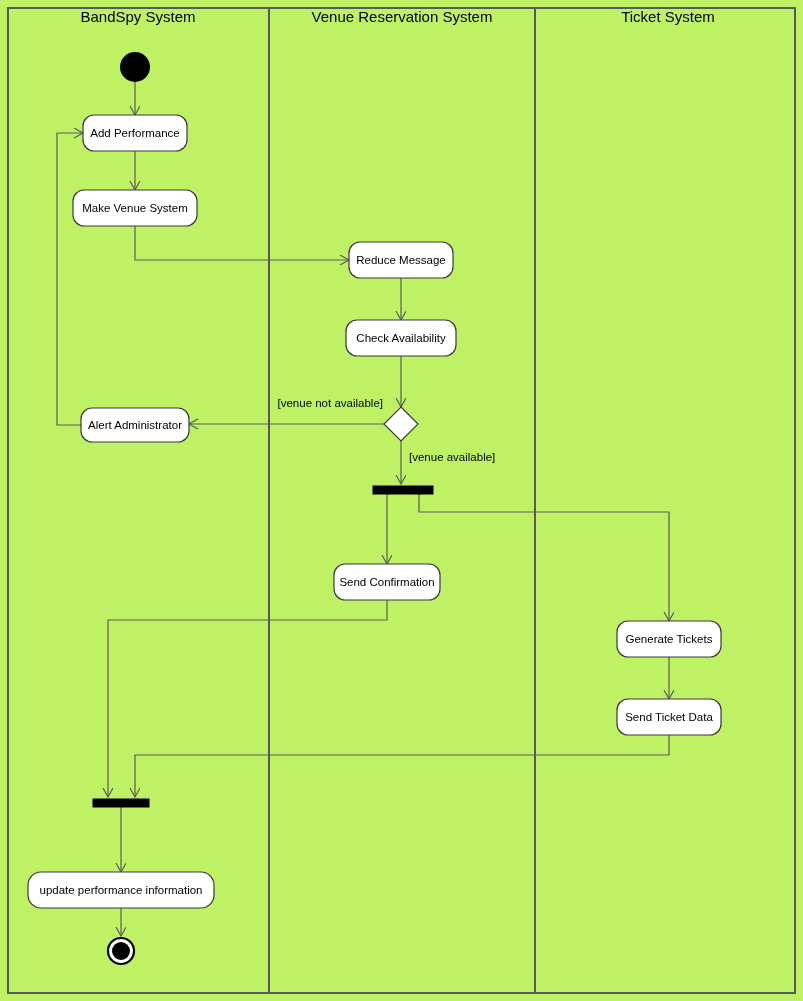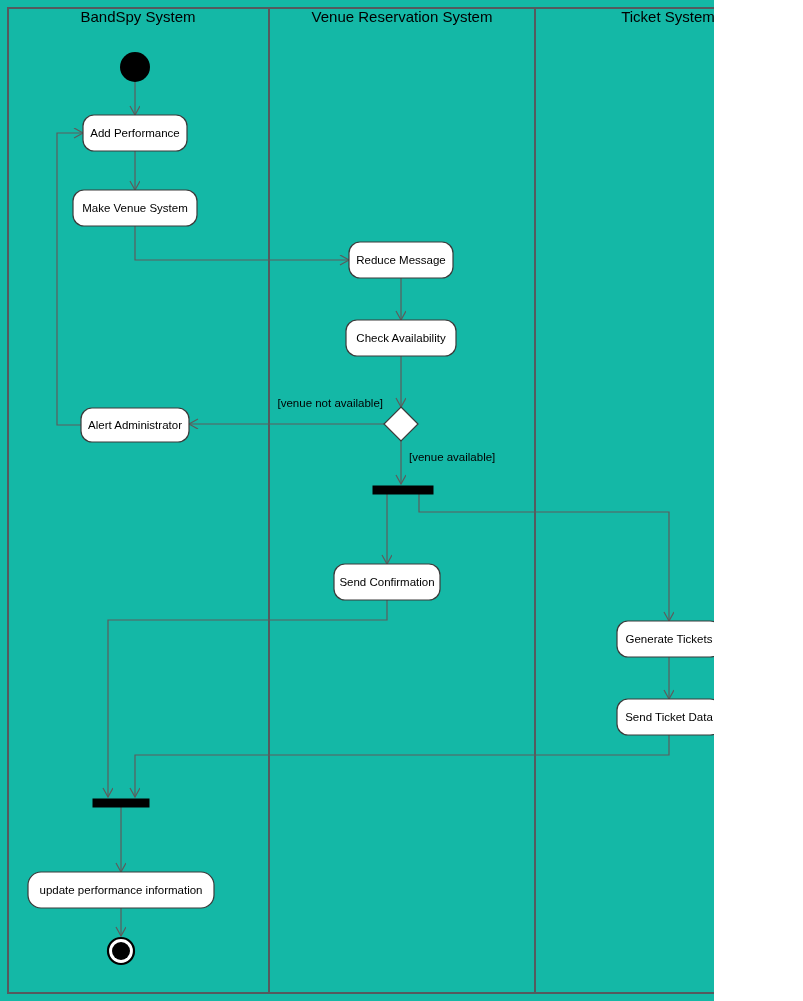--- a/index.html
+++ b/index.html
@@ -6,23 +6,23 @@
   html, body {
     margin: 0;
     padding: 0;
     background: #ffffff;
   }
   body {
     font-family: "Liberation Sans", sans-serif;
   }
   #stage {
     position: relative;
-    width: 714px;
+    width: 803px;
     height: 1001px;
-    background: #14b8a6;
+    background: #bef264;
     overflow: hidden;
   }
   #diagram {
     position: absolute;
     left: 0;
     top: 0;
   }
   .lane-title {
     font-family: "Liberation Sans", sans-serif;
     font-size: 15px;

